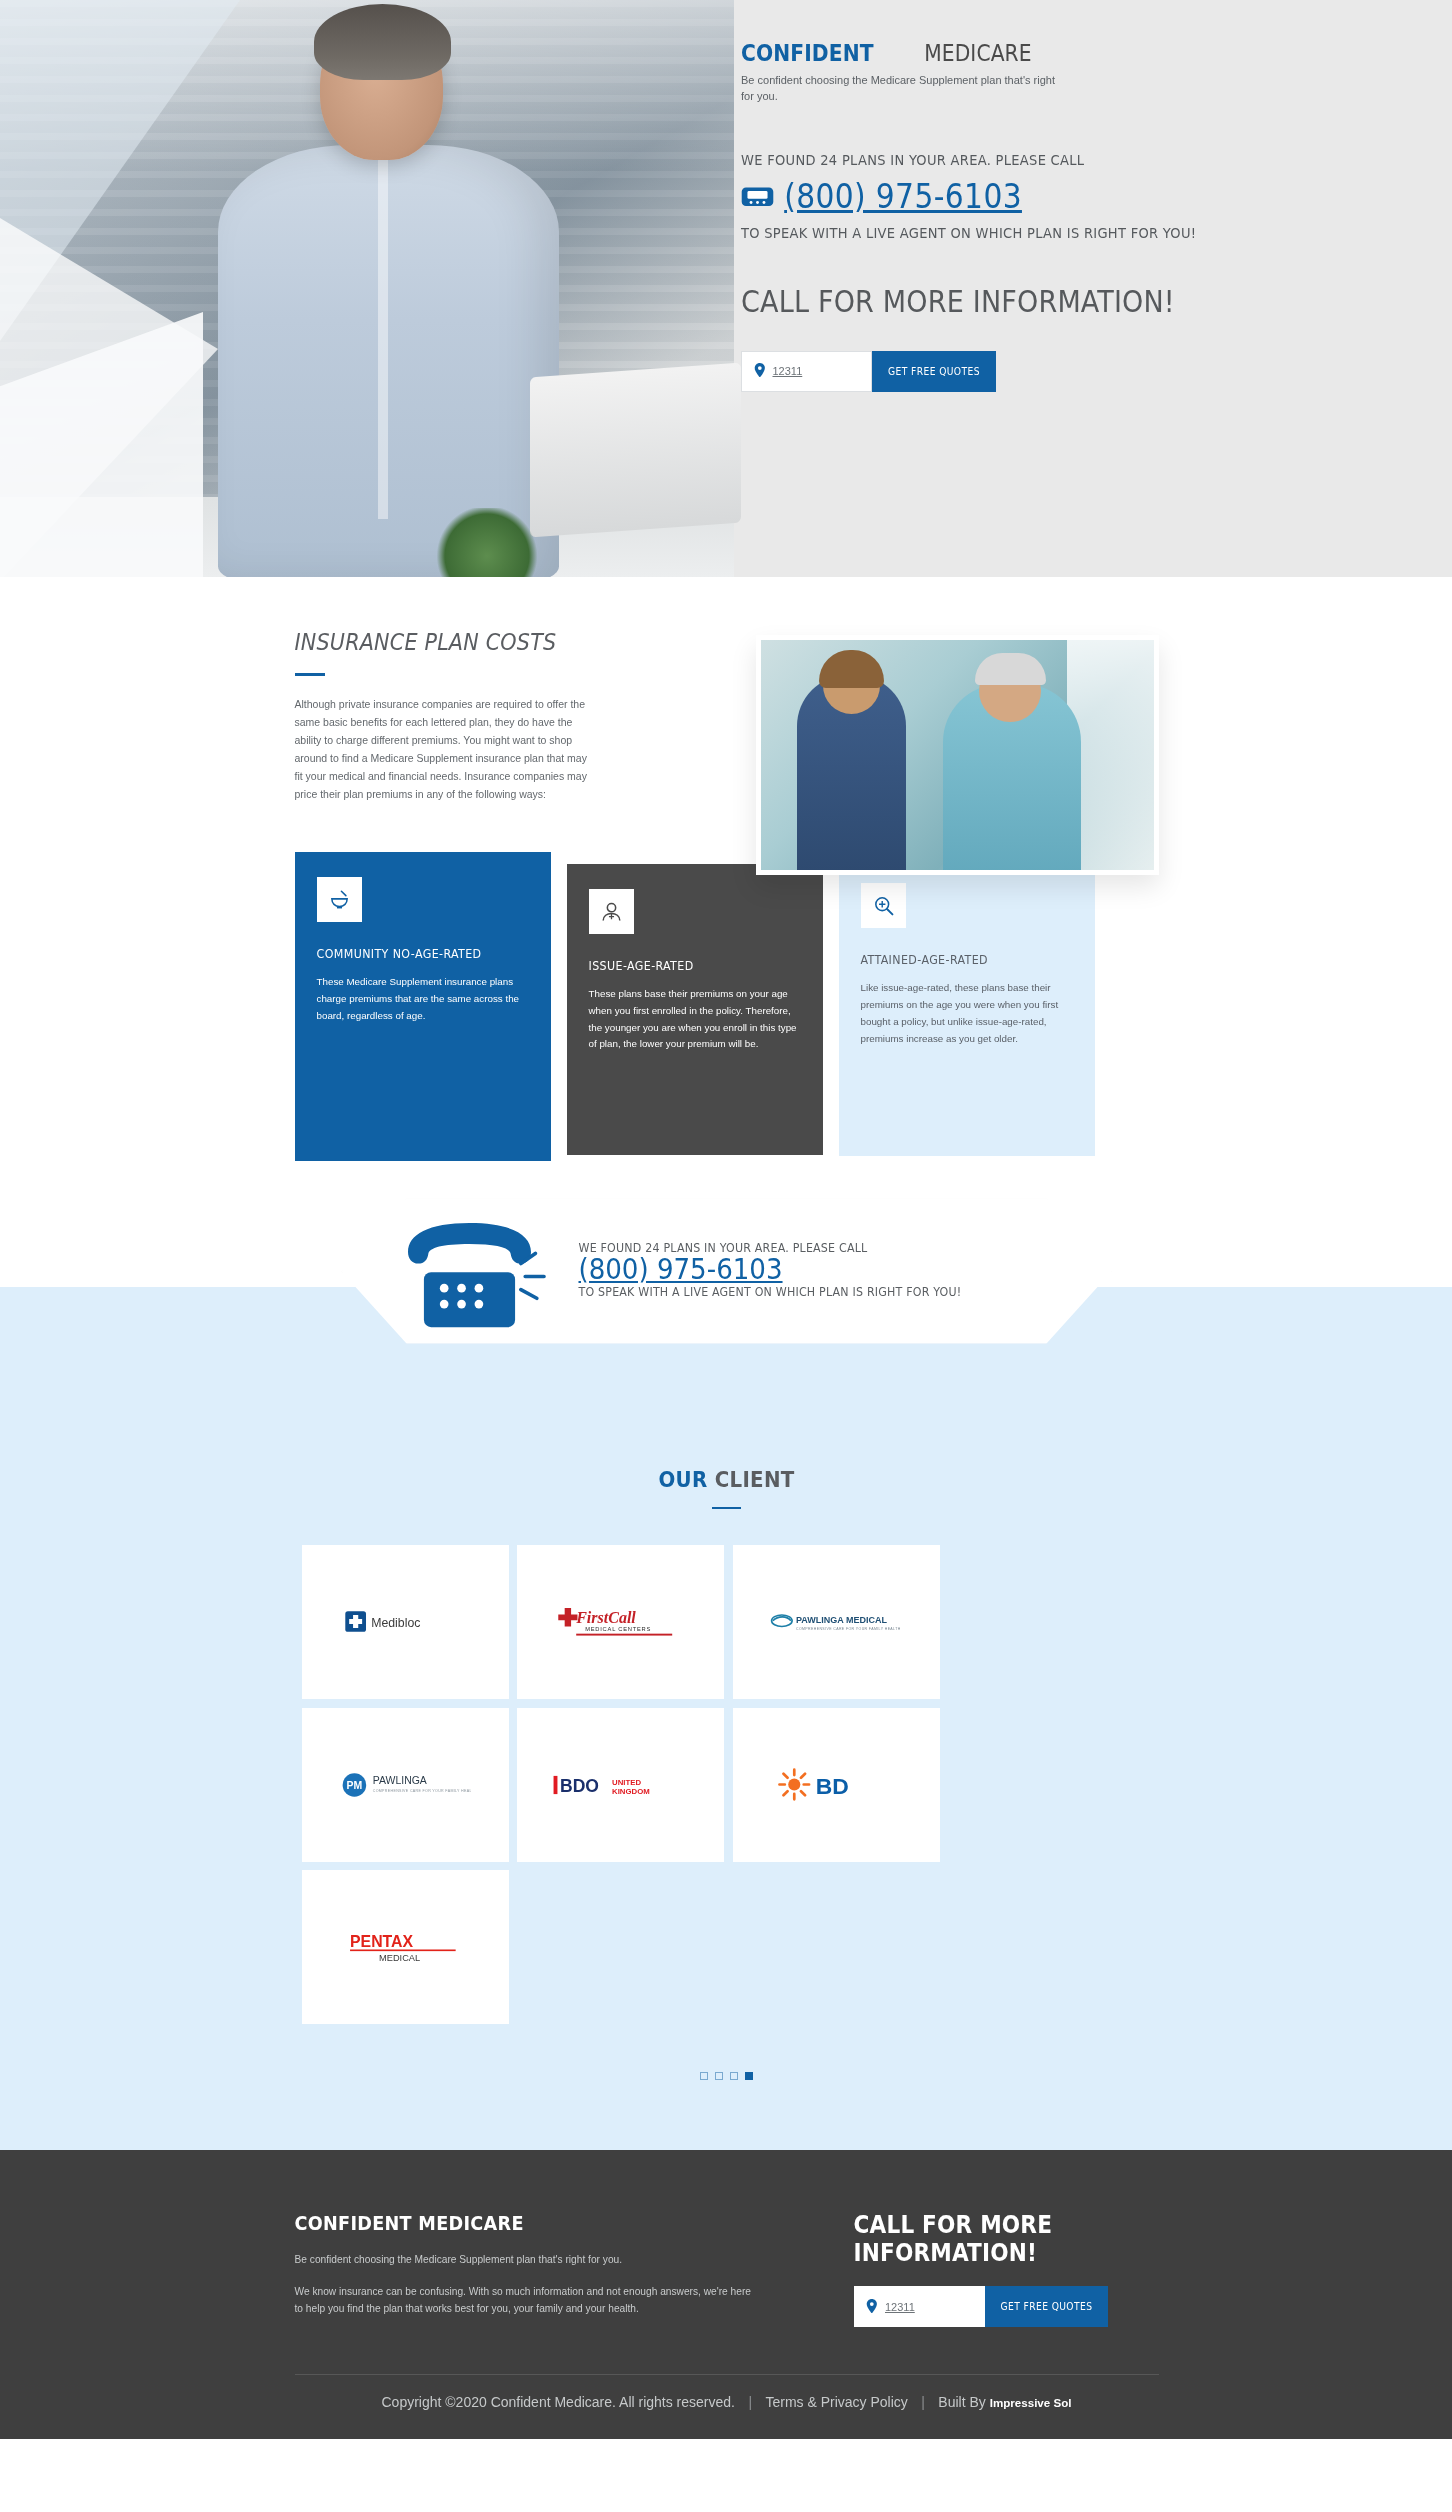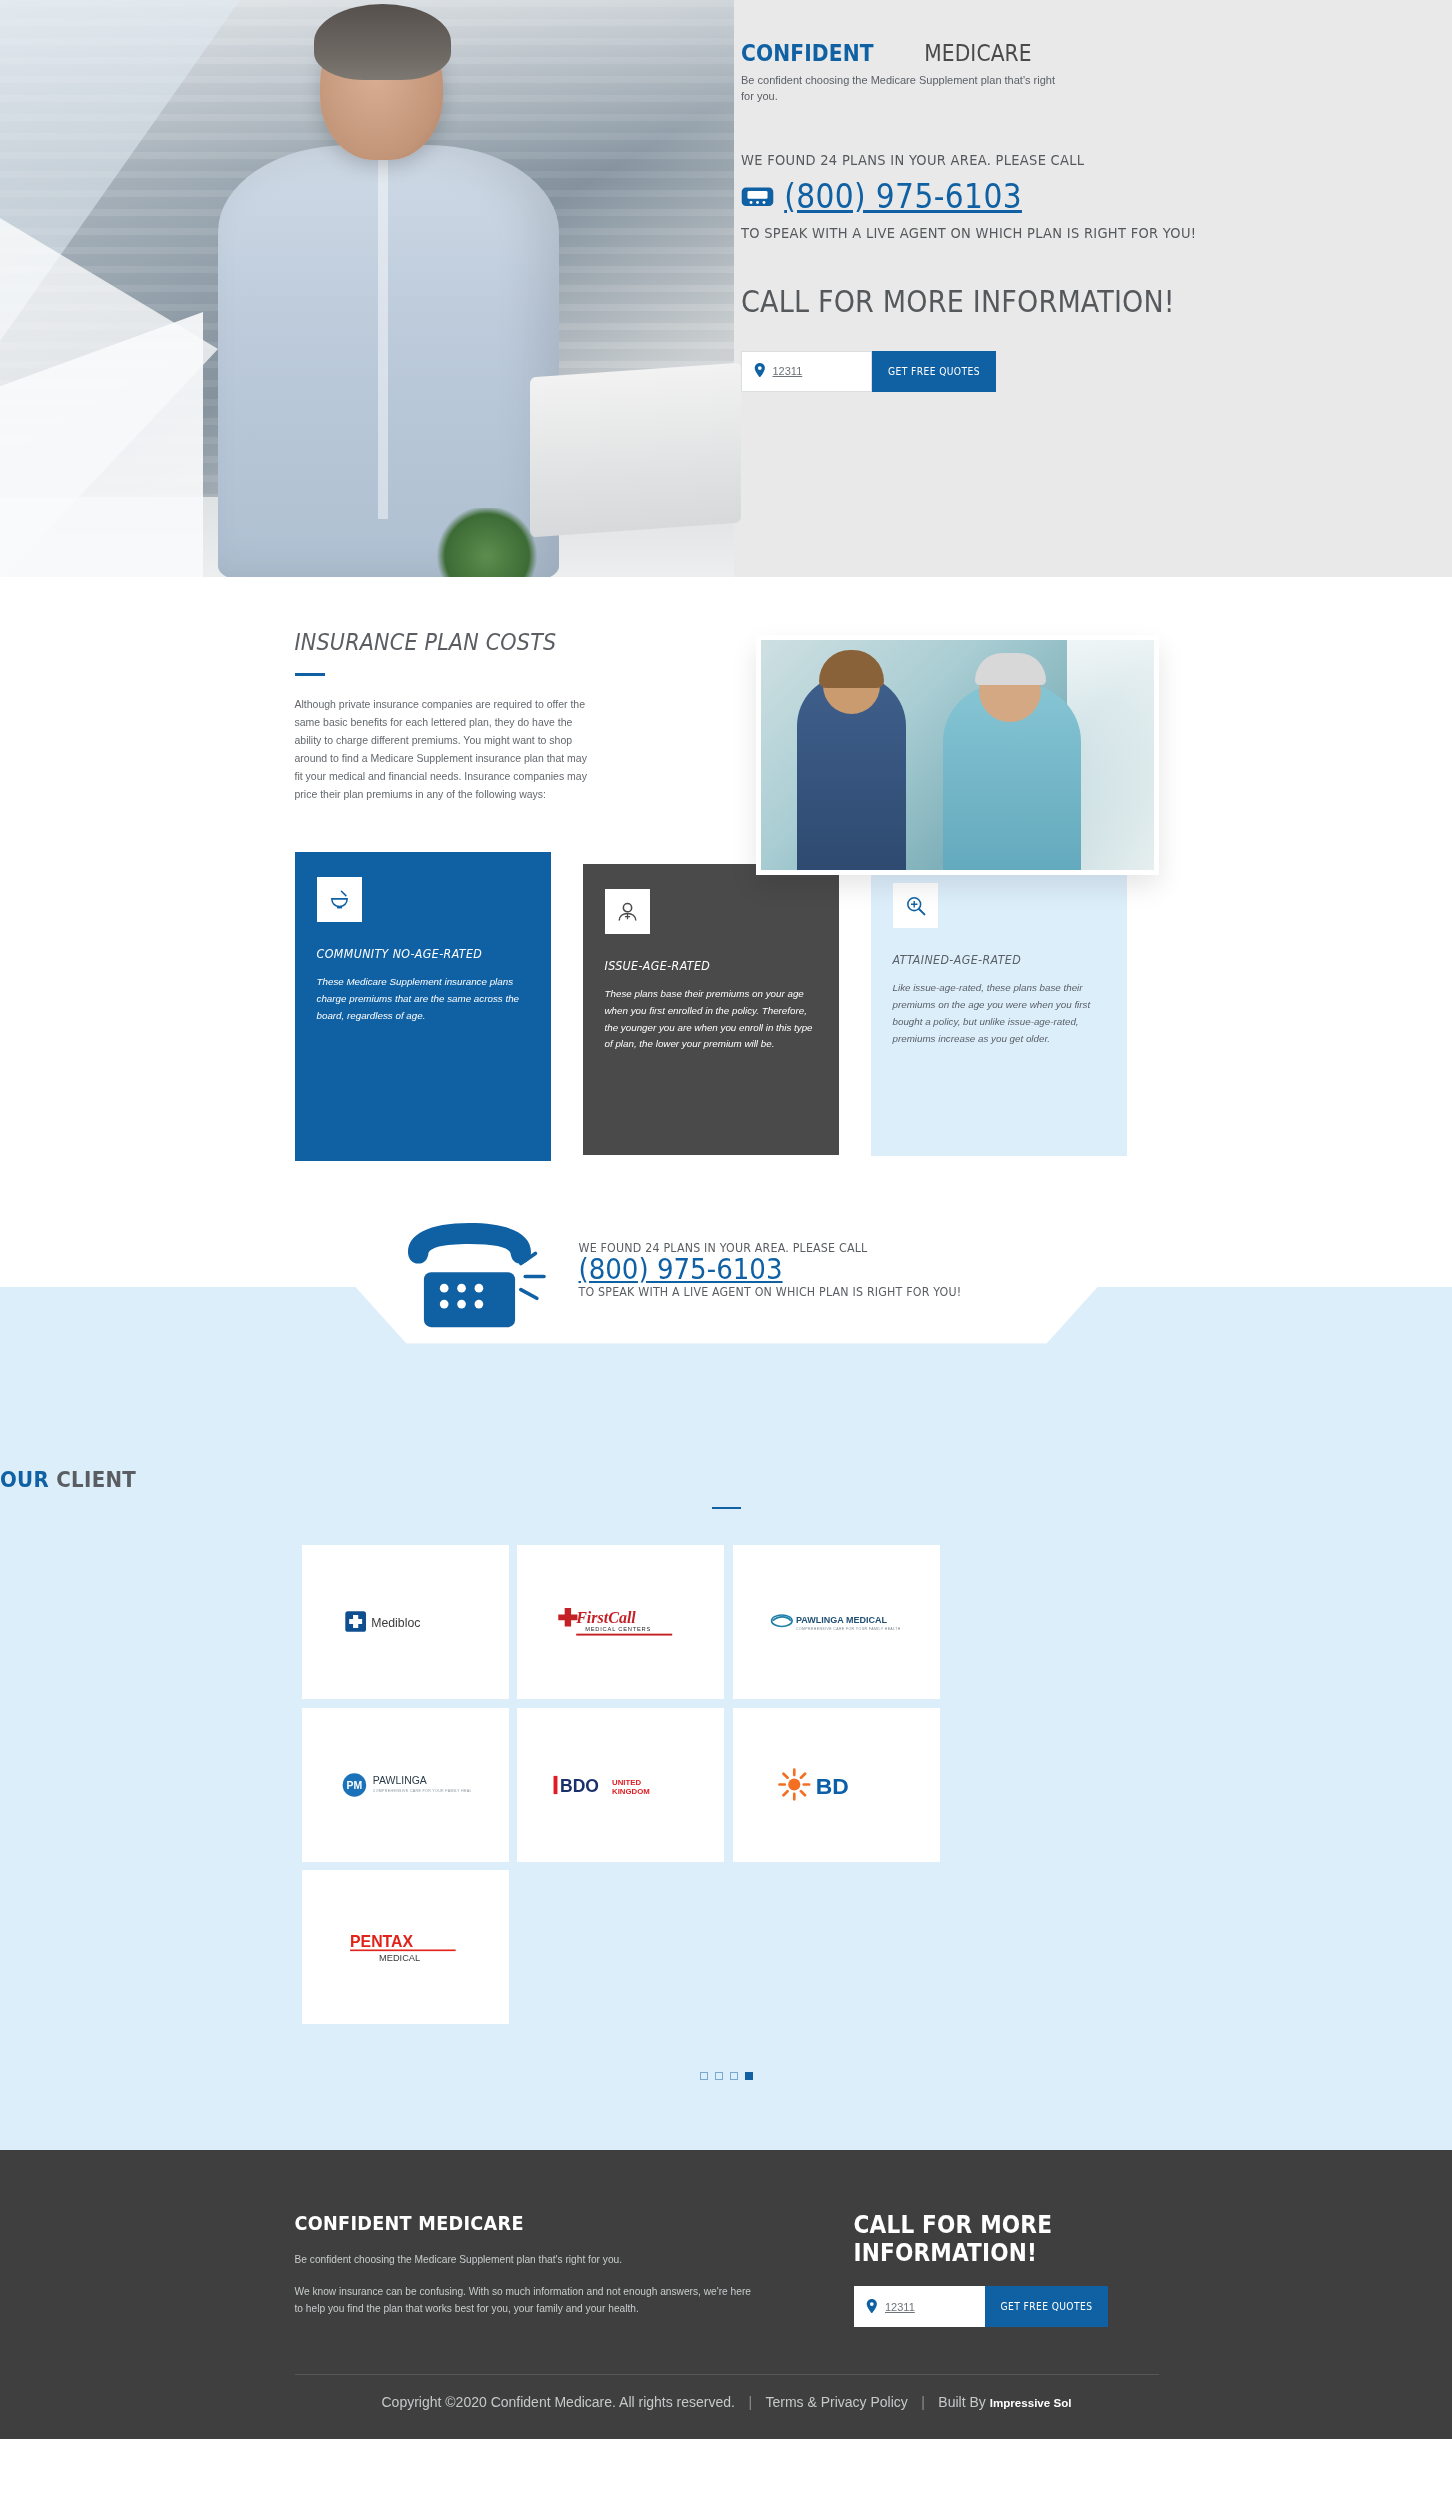--- a/index.html
+++ b/index.html
@@ -146,21 +146,21 @@
     border: 5.8px solid #fff; overflow:hidden;
   }
   .costs-photo .w { position:absolute; left:36px; top:35px; width:109px; height:196px; border-radius:51px 51px 0 0; background: linear-gradient(to bottom,#3f5f8c,#2e4a70); }
   .costs-photo .wh { position:absolute; left:62px; top:17.4px; width:57px; height:57px; border-radius:50%; background:#c99b6e; }
   .costs-photo .whr { position:absolute; left:58px; top:10.2px; width:65px; height:38px; border-radius:33px 33px 7.3px 7.3px; background:#8a6239; }
   .costs-photo .m { position:absolute; left:182px; top:44px; width:138px; height:189px; border-radius:58px 58px 0 0; background: linear-gradient(to bottom,#86c5d4,#63a9bd); }
   .costs-photo .mh { position:absolute; left:218px; top:20.3px; width:62px; height:62px; border-radius:50%; background:#d4a883; }
   .costs-photo .mhr { position:absolute; left:214px; top:13px; width:71px; height:32px; border-radius:35px 35px 5.8px 5.8px; background:#d8d8d8; }
   .costs-photo .win { position:absolute; right:0; top:0; width:87px; height:240px; background: linear-gradient(to bottom, rgba(255,255,255,.85), rgba(255,255,255,.35)); }
 
-  .cards { display:flex; gap: 32px; margin-top: 49px; align-items: flex-start; font-style: italic; }
+  .cards { display:flex; gap: 16px; margin-top: 49px; align-items: flex-start; }
   .card { width: 256px; padding: 25px 22px 32px; }
   .card.blue { background:#1061a4; color:#fff; min-height: 309px; }
   .card.dark { background:#4a4a4a; color:#fff; min-height: 291px; margin-top: 11.6px; }
   .card.light { background:#ddeefb; color:#5a6068; min-height: 298px; margin-top: 5.8px; }
   .card-icon {
     width: 45px; height: 45px; background:#fff; display:flex; align-items:center; justify-content:center;
     margin-bottom: 25px;
   }
   .card h3 { font-size: 12.3px; letter-spacing:0.4px; margin-bottom: 13px; font-weight: normal; }
   .card p { font-size: 9.8px; line-height: 1.72; }
@@ -175,21 +175,21 @@
     display:flex; align-items:center; padding-left: 44px; gap: 26px;
     box-shadow: 0 7.3px 19px rgba(0,0,0,.06);
   }
   .hex-phone { width: 167px; height: 123px; flex: none; }
   .hex-txt .l1 { font-size: 12.3px; color:#5a5e62; letter-spacing:0.2px; }
   .hex-txt .l2 { font-size: 29px; color:#1061a4; margin: 2.9px 0 5.8px; line-height:1; }
   .hex-txt .l3 { font-size: 12.3px; color:#5a5e62; line-height:1.45; letter-spacing:0.2px; }
 
   
   .clients { background:#ddeefb; padding: 22px 0 70px; }
-  .clients h2 { text-align:left; font-size: 22px; letter-spacing:0.3px; }
+  .clients h2 { text-align:center; font-size: 22px; letter-spacing:0.3px; }
   .clients h2 .c1 { color:#1061a4; } .clients h2 .c2 { color:#5a5d61; }
   .crule { width: 29px; height: 2.2px; background:#1061a4; margin: 14.5px auto 0; }
   .logo-grid { display:flex; flex-wrap:wrap; gap: 8.7px; width: 850px; margin: 36px auto 0; justify-content:flex-start; }
   .logo-box { width: 207px; height: 154px; background:#fff; display:flex; align-items:center; justify-content:center; }
   .dots { display:flex; gap:7.3px; justify-content:center; margin-top: 48px; }
   .dot { width: 8px; height: 8px; border: 0.7px solid #7aa9d0; }
   .dot.on { background:#1061a4; border-color:#1061a4; }
 
   
   .footer { background:#3f3f3f; color:#d7d9da; padding: 62px 0 0; }

